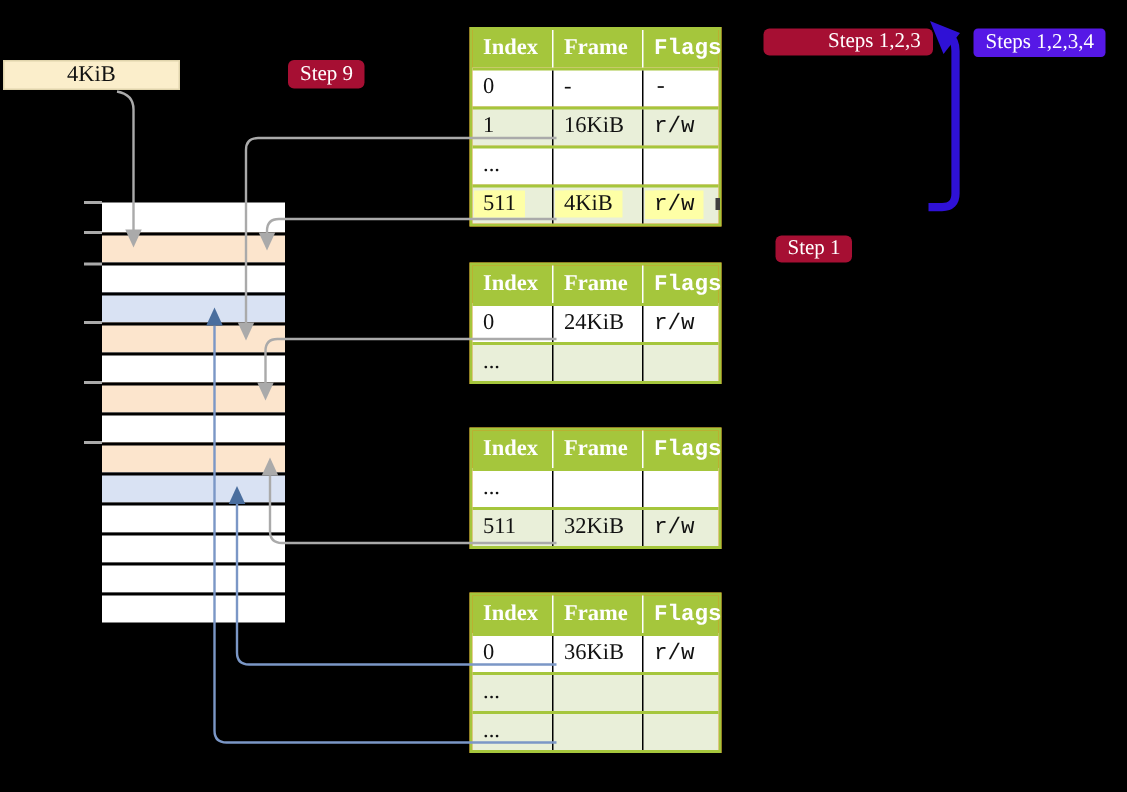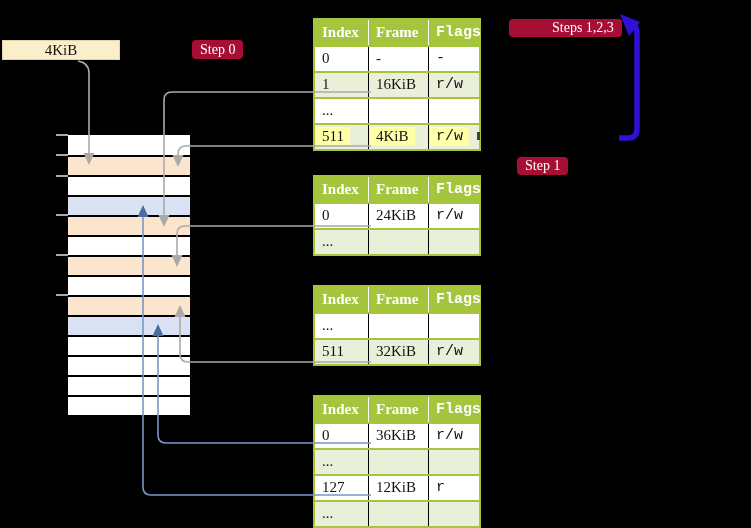--- a/index.html
+++ b/index.html
@@ -150,25 +150,20 @@
       <div class="trow">
         <div class="tcell c0"><span>0</span></div>
         <div class="tcell c1"><span>36KiB</span></div>
         <div class="tcell c2"><span>r/w</span></div>
       </div>
       <div class="trow shaded">
         <div class="tcell c0"><span>...</span></div>
         <div class="tcell c1"></div>
         <div class="tcell c2"></div>
       </div>
-      <div class="trow">
-        <div class="tcell c0"><span>127</span></div>
-        <div class="tcell c1"><span>12KiB</span></div>
-        <div class="tcell c2"><span>r</span></div>
-      </div>
       <div class="trow shaded">
         <div class="tcell c0"><span>...</span></div>
         <div class="tcell c1"></div>
         <div class="tcell c2"></div>
       </div>
     </div>
 
   <div id="odd-dash"></div>
 
   <svg id="overlay" width="751" height="528" viewBox="0 0 751 528">
@@ -191,16 +186,17 @@
     <path class="bline" d="M 371,443 L 166,443 Q 158,443 158,435 L 158,336"></path>
     <polygon class="bhead" points="152.5,336 163.5,336 158,324"></polygon>
 
     <path class="bline" d="M 371,495 L 151,495 Q 143,495 143,487 L 143,217"></path>
     <polygon class="bhead" points="137.5,217 148.5,217 143,205"></polygon>
 
     <path class="bigline" d="M 619,138 L 628,138 Q 637,138 637,129 L 637,34 Q 637,27 633,24"></path>
     <polygon class="bighead" points="620,14 640,22 629,36"></polygon>
   </svg>
 
-  <div class="badge red" style="left:192px;top:40px;line-height:19px;">Step 0</div>
+  <div class="badge red" style="left:192px;top:40px;line-height:19px;">Step 9</div>
   <div class="badge red" style="left:509px;top:19px;padding-left:43px;">Steps 1,2,3</div>
+  <div class="badge purple" style="left:649px;top:19px;line-height:19px;">Steps 1,2,3,4</div>
   <div class="badge red" style="left:517px;top:157px;">Step 1</div>
 </div>
 
 </body></html>

